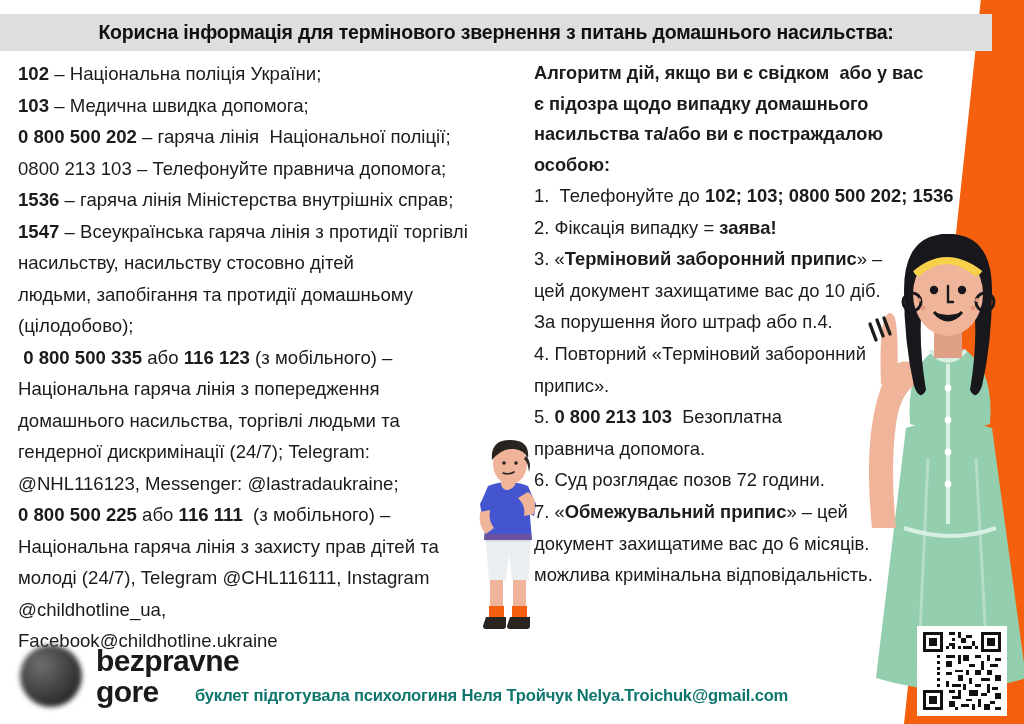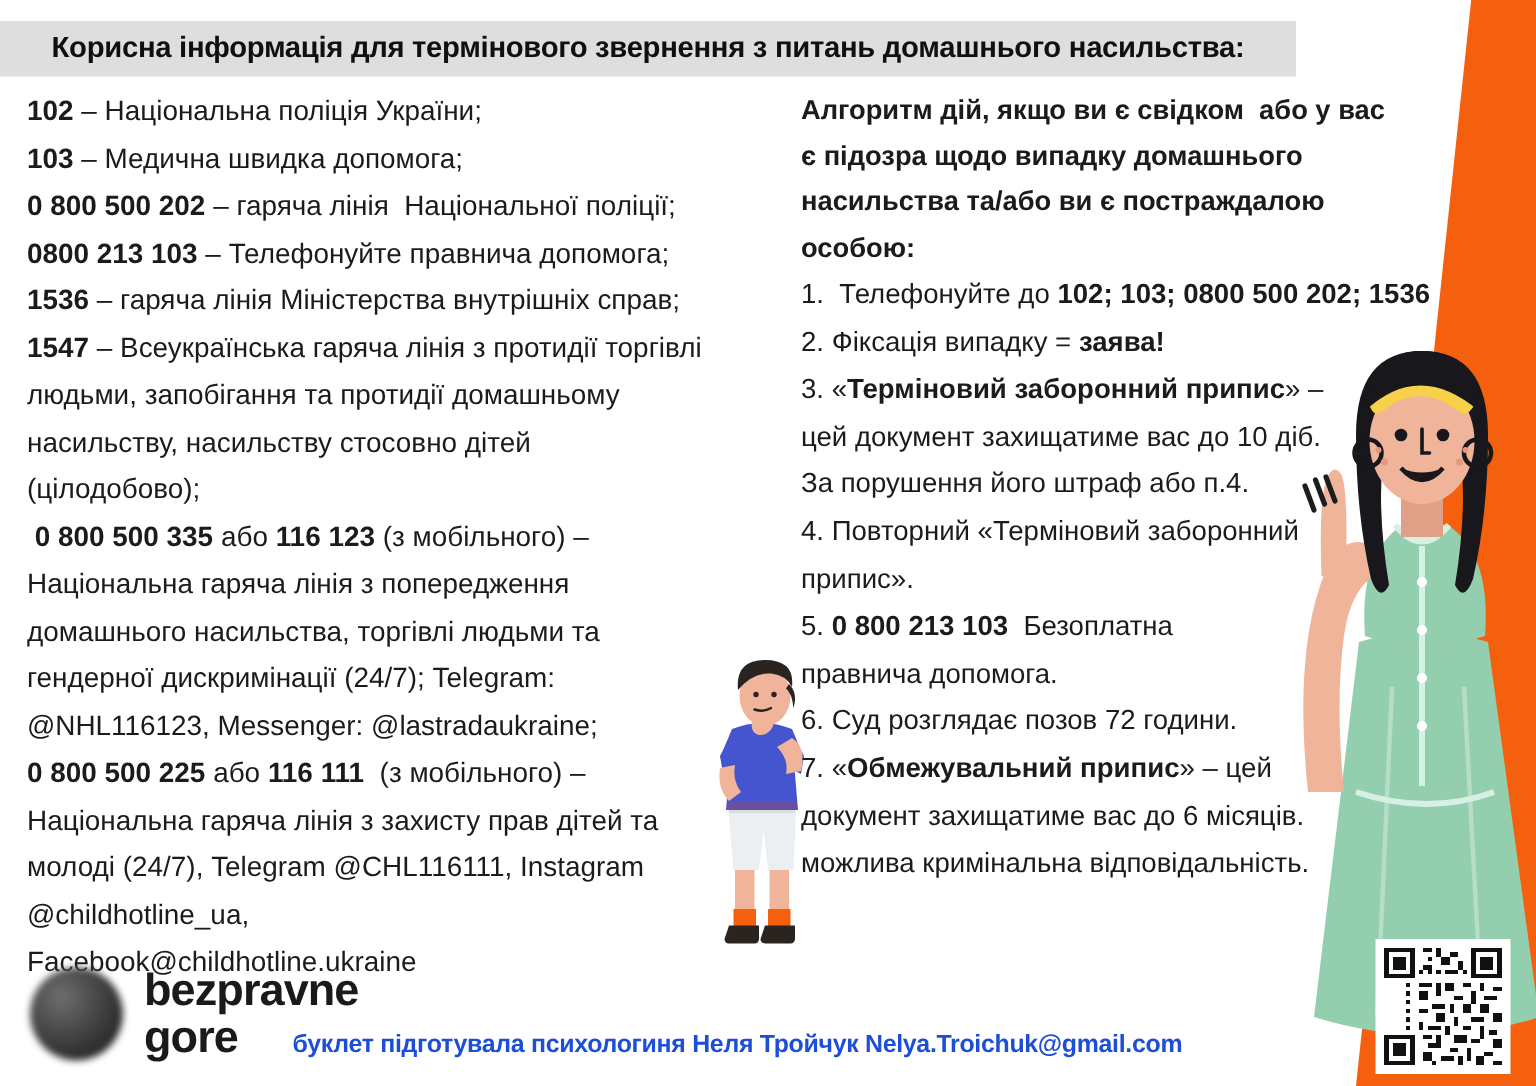--- a/index.html
+++ b/index.html
@@ -27,21 +27,21 @@
     background: #f4600d;
     clip-path: polygon(64% 0%, 100% 0%, 100% 100%, 0% 100%);
     z-index: 1;
   }
 
   
   .header-band {
     position: absolute;
     left: 0;
     top: 14px;
-    width: 864px;
+    width: 992px;
     height: 37px;
     background: #dedede;
     z-index: 3;
     display: flex;
     align-items: center;
     justify-content: center;
   }
   .header-title {
     font-size: 19.5px;
     font-weight: bold;
@@ -146,46 +146,46 @@
 
   
   .footer {
     position: absolute;
     left: 195px;
     top: 686px;
     width: 700px;
     z-index: 9;
     font-size: 16.6px;
     font-weight: bold;
-    color: #1d4ed8;
+    color: #0f766e;
     letter-spacing: -0.2px;
     white-space: nowrap;
   }
 </style>
 </head>
 <body>
 
 <div id="page">
 
   <div class="orange-wedge"></div>
 
   <div class="header-band">
     <div class="header-title">Корисна інформація для термінового звернення з питань домашнього насильства:</div>
   </div>
 
   <div class="col col-left">
     <div id="left-lines">
         <div class="line"><span class="b" style="font-weight: bold;">102</span><span> – Національна поліція України;</span></div>
         <div class="line"><span class="b" style="font-weight: bold;">103</span><span> – Медична швидка допомога;</span></div>
         <div class="line"><span class="b" style="font-weight: bold;">0 800 500 202</span><span> – гаряча лінія  Національної поліції;</span></div>
-        <div class="line"><span class="b" style="font-weight: bold;">0800 213 103</span><span> – Телефонуйте правнича допомога;</span></div>
+        <div class="line"><span class="b" style="font-weight: normal;">0800 213 103</span><span> – Телефонуйте правнича допомога;</span></div>
         <div class="line"><span class="b" style="font-weight: bold; margin-top: 32px;">1536</span><span> – гаряча лінія Міністерства внутрішніх справ;</span></div>
         <div class="line"><span class="b" style="font-weight: bold;">1547</span><span> – Всеукраїнська гаряча лінія з протидії торгівлі</span></div>
+        <div class="line"><span>насильству, насильству стосовно дітей</span></div>
         <div class="line"><span>людьми, запобігання та протидії домашньому</span></div>
-        <div class="line"><span>насильству, насильству стосовно дітей</span></div>
         <div class="line"><span>(цілодобово);</span></div>
         <div class="line"><span class="b" style="font-weight: bold;"> 0 800 500 335</span><span> або </span><span class="b" style="font-weight: bold;">116 123</span><span> (з мобільного) –</span></div>
         <div class="line"><span>Національна гаряча лінія з попередження</span></div>
         <div class="line"><span>домашнього насильства, торгівлі людьми та</span></div>
         <div class="line"><span>гендерної дискримінації (24/7); Telegram:</span></div>
         <div class="line"><span>@NHL116123, Messenger: @lastradaukraine;</span></div>
         <div class="line"><span class="b" style="font-weight: bold;">0 800 500 225</span><span> або </span><span class="b" style="font-weight: bold;">116 111</span><span>  (з мобільного) –</span></div>
         <div class="line"><span>Національна гаряча лінія з захисту прав дітей та</span></div>
         <div class="line"><span>молоді (24/7), Telegram @CHL116111, Instagram</span></div>
         <div class="line"><span>@childhotline_ua,</span></div>

